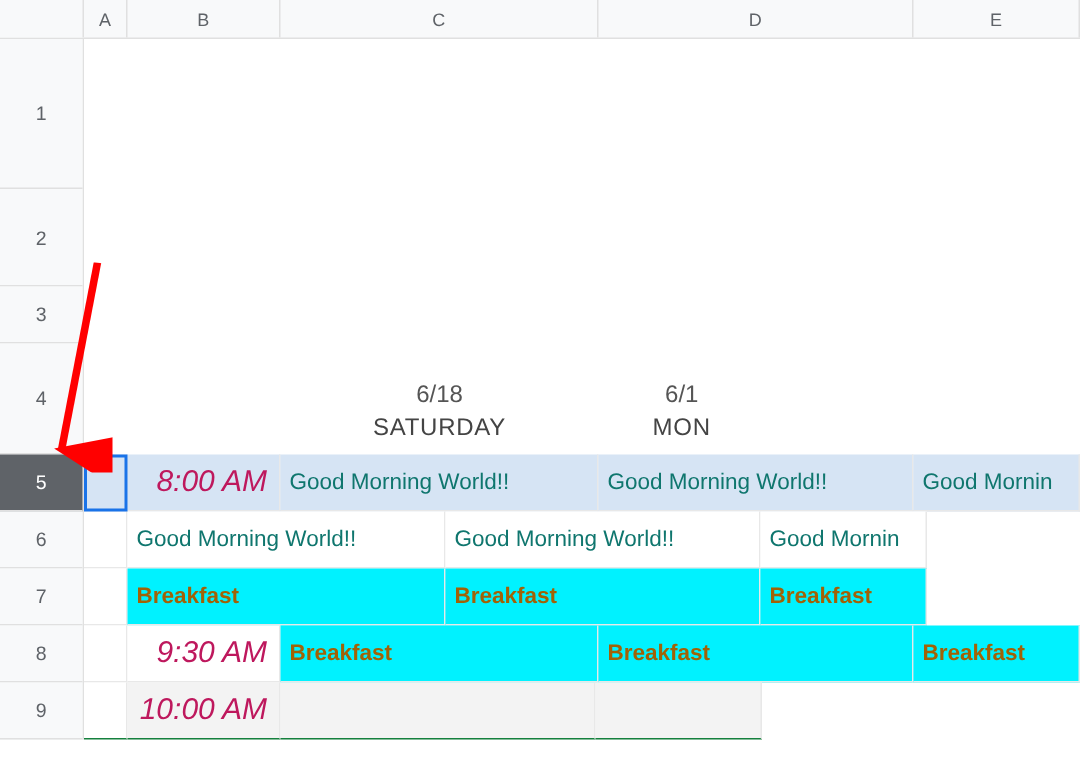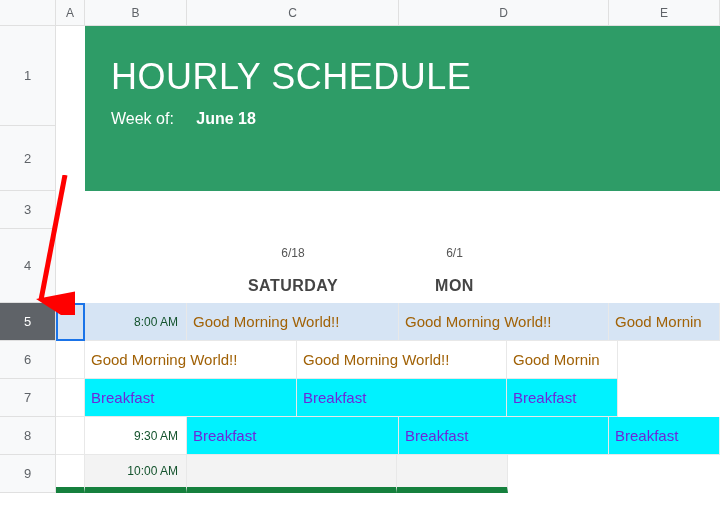--- a/index.html
+++ b/index.html
@@ -80,21 +80,21 @@
   .row {
     display: flex;
   }
   .cell {
     border-right: 1px solid #e8e8e8;
     border-bottom: 1px solid #e8e8e8;
     display: flex;
     align-items: center;
     padding: 0 6px;
     font-size: 15px;
-    color: #a16207;
+    color: #0f766e;
     overflow: hidden;
     white-space: nowrap;
     background: #fff;
   }
 
   
   .banner {
     position: absolute;
     top: 0; left: 29px; 
     width: 635px; height: 165px;
@@ -119,34 +119,35 @@
 
   
   .dayhdr {
     flex-direction: column;
     justify-content: flex-end;
     align-items: center;
     padding-bottom: 8px;
     color: #555;
     border-right: none;
   }
-  .dayhdr .date { font-size: 12px; margin-bottom: 17px; }
-  .dayhdr .day  { font-size: 16px; font-weight: 700; letter-spacing: 0.5px; color: #444; }
+  .dayhdr .date { font-size: 16px; margin-bottom: 4px; }
+  .dayhdr .day  { font-size: 16px; font-weight: 400; letter-spacing: 0.5px; color: #444; }
 
   .timecell {
     justify-content: flex-end;
     padding-right: 8px;
-    color: #14532d;
-    font-size: 12px;
+    color: #be185d;
+    font-size: 20px;
+    font-style: italic;
   }
   .alt { background: #f3f3f3; }
   .bf {
     background: #00f2ff;
-    color: #6d28d9;
-    font-weight: 400;
+    color: #a16207;
+    font-weight: 700;
     text-align: center;
   }
 
   
   .selrow .cell { background: #d6e4f4; }
   .selbox {
     position: absolute;
     top: 277px; 
     left: 0;
     width: 29px; height: 38px;
@@ -159,21 +160,21 @@
   .arrow {
     position: absolute;
     top: 175px; left: 35px;
     width: 40px; height: 140px;
     z-index: 20;
     pointer-events: none;
   }
 
   
   .noborder .cell { border-right: none; border-bottom: none; }
-  .r9 .cell { border-bottom: 6px solid #15803d; }
+  .r9 .cell { border-bottom: 1px solid #15803d; }
 
   
   .cell.wA { padding: 0; }
 </style>
 </head>
 <body>
 
 <div class="sheet">
 
   <div class="col-headers">
@@ -199,27 +200,20 @@
 
   <div class="body">
 
     <div class="row h1 noborder">
       <div class="cell wA"></div>
     </div>
     <div class="row h2 noborder">
       <div class="cell wA"></div>
     </div>
 
-    <div class="banner">
-      <div class="title">HOURLY SCHEDULE</div>
-      <div class="sub">
-        <span>Week of:</span>
-        <span class="bold">June 18</span>
-      </div>
-    </div>
 
     <div class="row h3 noborder">
       <div class="cell wA"></div>
       <div class="cell wB"></div>
       <div class="cell wC"></div>
       <div class="cell wD"></div>
       <div class="cell wE"></div>
     </div>
 
     <div class="row h4 noborder">

